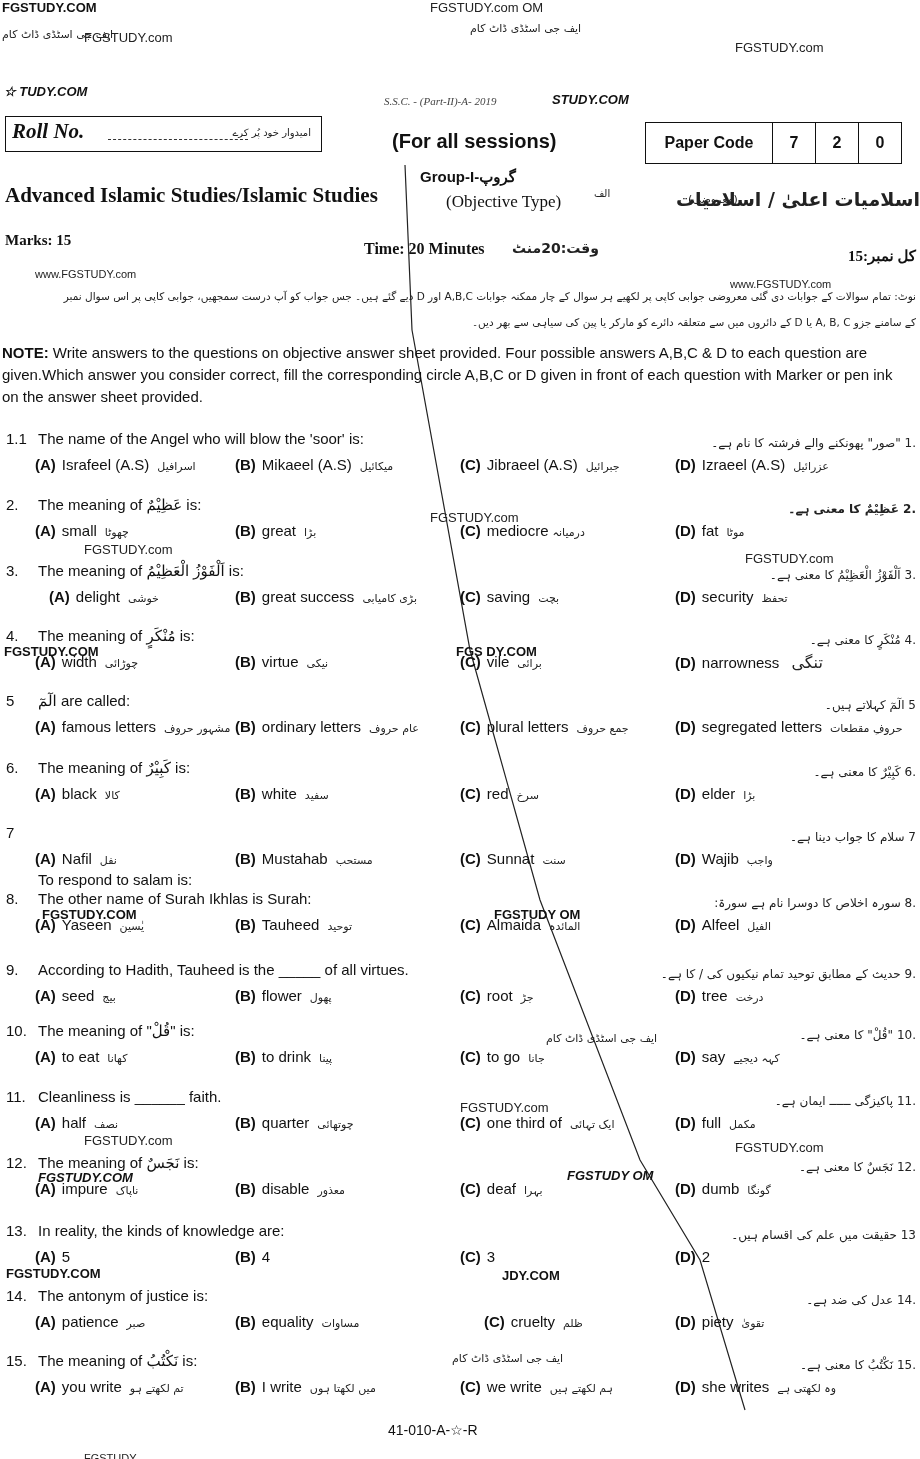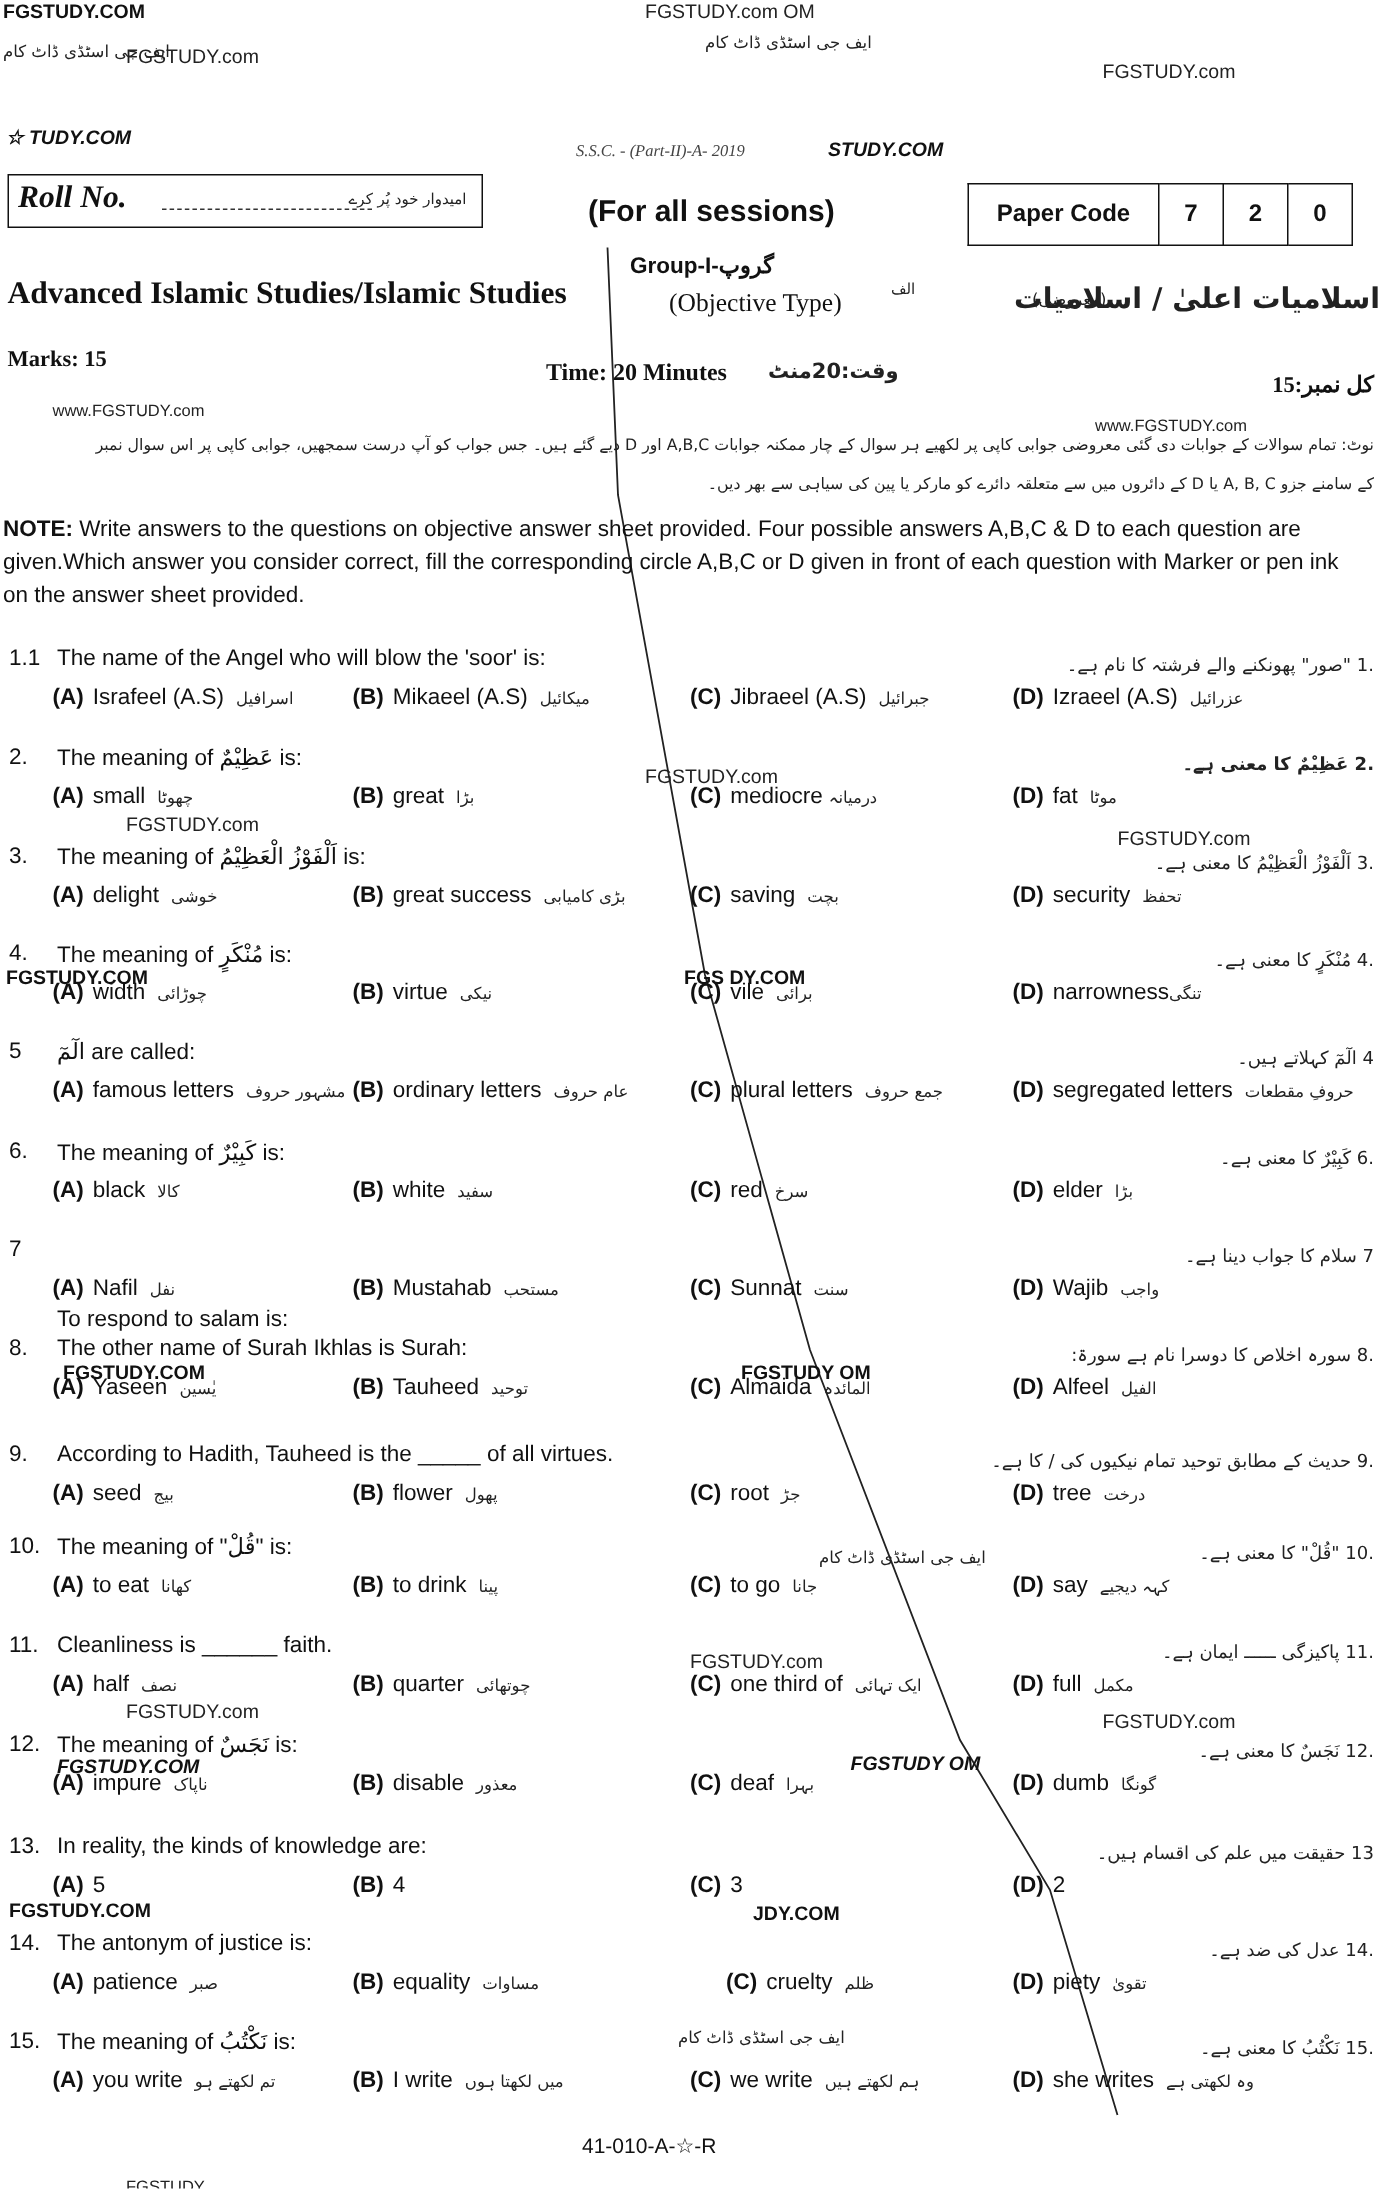--- a/index.html
+++ b/index.html
@@ -97,34 +97,34 @@
     <div class="abs num" style="left: 6px; top: 496px;">2.</div>
     <div class="abs q" style="left: 38px; top: 496px;">The meaning of عَظِيْمٌ is:</div>
     <div class="abs urdu" style="right: 4px; top: 502px; font-size: 12px; font-weight: bold;">.2 عَظِيْمٌ کا معنی ہے۔</div>
     <div class="abs opt" style="left: 35px; top: 522px;"><b>(A)</b><span style="margin-left: 6px;">small</span><span class="urdu" style="margin-left: 8px; font-size: 11px; display: inline-block;">چھوٹا</span></div>
     <div class="abs opt" style="left: 235px; top: 522px;"><b>(B)</b><span style="margin-left: 6px;">great</span><span class="urdu" style="margin-left: 8px; font-size: 11px; display: inline-block;">بڑا</span></div>
     <div class="abs opt" style="left: 460px; top: 522px;"><b>(C)</b><span style="margin-left: 6px; text-align: right;">mediocre</span><span class="urdu" style="margin-left: 4px; font-size: 11px; display: inline-block;">درمیانہ</span></div>
     <div class="abs opt" style="left: 675px; top: 522px;"><b>(D)</b><span style="margin-left: 6px;">fat</span><span class="urdu" style="margin-left: 8px; font-size: 11px; display: inline-block;">موٹا</span></div>
     <div class="abs num" style="left: 6px; top: 562px;">3.</div>
     <div class="abs q" style="left: 38px; top: 562px;">The meaning of اَلْفَوْزُ الْعَظِيْمُ is:</div>
     <div class="abs urdu" style="right: 4px; top: 568px; font-size: 12px;">.3 اَلْفَوْزُ الْعَظِيْمُ کا معنی ہے۔</div>
-    <div class="abs opt" style="left: 35px; top: 588px;"><b>(A)</b><span style="margin-left: 6px;">delight</span><span class="urdu" style="margin-left: 8px; font-size: 11px; display: inline-block;">خوشی</span></div>
+    <div class="abs opt" style="left: 49px; top: 588px;"><b>(A)</b><span style="margin-left: 6px;">delight</span><span class="urdu" style="margin-left: 8px; font-size: 11px; display: inline-block;">خوشی</span></div>
     <div class="abs opt" style="left: 235px; top: 588px;"><b>(B)</b><span style="margin-left: 6px;">great success</span><span class="urdu" style="margin-left: 8px; font-size: 11px; display: inline-block;">بڑی کامیابی</span></div>
     <div class="abs opt" style="left: 460px; top: 588px;"><b>(C)</b><span style="margin-left: 6px;">saving</span><span class="urdu" style="margin-left: 8px; font-size: 11px; display: inline-block;">بچت</span></div>
     <div class="abs opt" style="left: 675px; top: 588px;"><b>(D)</b><span style="margin-left: 6px;">security</span><span class="urdu" style="margin-left: 8px; font-size: 11px; display: inline-block;">تحفظ</span></div>
     <div class="abs num" style="left: 6px; top: 627px;">4.</div>
     <div class="abs q" style="left: 38px; top: 627px;">The meaning of مُنْكَرٍ is:</div>
     <div class="abs urdu" style="right: 4px; top: 633px; font-size: 12px;">.4 مُنْكَرٍ کا معنی ہے۔</div>
     <div class="abs opt" style="left: 35px; top: 653px;"><b>(A)</b><span style="margin-left: 6px;">width</span><span class="urdu" style="margin-left: 8px; font-size: 11px; display: inline-block;">چوڑائی</span></div>
     <div class="abs opt" style="left: 235px; top: 653px;"><b>(B)</b><span style="margin-left: 6px;">virtue</span><span class="urdu" style="margin-left: 8px; font-size: 11px; display: inline-block;">نیکی</span></div>
     <div class="abs opt" style="left: 460px; top: 653px;"><b>(C)</b><span style="margin-left: 6px;">vile</span><span class="urdu" style="margin-left: 8px; font-size: 11px; display: inline-block;">برائی</span></div>
-    <div class="abs opt" style="left: 675px; top: 653px;"><b>(D)</b><span style="margin-left: 6px;">narrowness</span><span class="urdu" style="margin-left: 0; font-size: 11px; display: inline-block;">تنگی</span></div>
+    <div class="abs opt" style="left: 675px; top: 653px;"><b>(D)</b><span style="margin-left: 6px;">narrowness</span><span class="urdu" style="margin-left: 12px; font-size: 16px; display: inline-block;">تنگی</span></div>
     <div class="abs num" style="left: 6px; top: 692px;">5</div>
     <div class="abs q" style="left: 38px; top: 692px;">الٓمٓ are called:</div>
-    <div class="abs urdu" style="right: 4px; top: 698px; font-size: 12px;">4 الٓمٓ کہلاتے ہیں۔</div>
+    <div class="abs urdu" style="right: 4px; top: 698px; font-size: 12px;">5 الٓمٓ کہلاتے ہیں۔</div>
     <div class="abs opt" style="left: 35px; top: 718px;"><b>(A)</b><span style="margin-left: 6px;">famous letters</span><span class="urdu" style="margin-left: 8px; font-size: 11px; display: inline-block;">مشہور حروف</span></div>
     <div class="abs opt" style="left: 235px; top: 718px;"><b>(B)</b><span style="margin-left: 6px;">ordinary letters</span><span class="urdu" style="margin-left: 8px; font-size: 11px; display: inline-block;">عام حروف</span></div>
     <div class="abs opt" style="left: 460px; top: 718px;"><b>(C)</b><span style="margin-left: 6px;">plural letters</span><span class="urdu" style="margin-left: 8px; font-size: 11px; display: inline-block;">جمع حروف</span></div>
     <div class="abs opt" style="left: 675px; top: 718px;"><b>(D)</b><span style="margin-left: 6px;">segregated letters</span><span class="urdu" style="margin-left: 8px; font-size: 11px; display: inline-block;">حروفِ مقطعات</span></div>
     <div class="abs num" style="left: 6px; top: 759px;">6.</div>
     <div class="abs q" style="left: 38px; top: 759px;">The meaning of كَبِيْرٌ is:</div>
     <div class="abs urdu" style="right: 4px; top: 765px; font-size: 12px;">.6 كَبِيْرٌ کا معنی ہے۔</div>
     <div class="abs opt" style="left: 35px; top: 785px;"><b>(A)</b><span style="margin-left: 6px;">black</span><span class="urdu" style="margin-left: 8px; font-size: 11px; display: inline-block;">کالا</span></div>
     <div class="abs opt" style="left: 235px; top: 785px;"><b>(B)</b><span style="margin-left: 6px;">white</span><span class="urdu" style="margin-left: 8px; font-size: 11px; display: inline-block;">سفید</span></div>
     <div class="abs opt" style="left: 460px; top: 785px;"><b>(C)</b><span style="margin-left: 6px;">red</span><span class="urdu" style="margin-left: 8px; font-size: 11px; display: inline-block;">سرخ</span></div>

